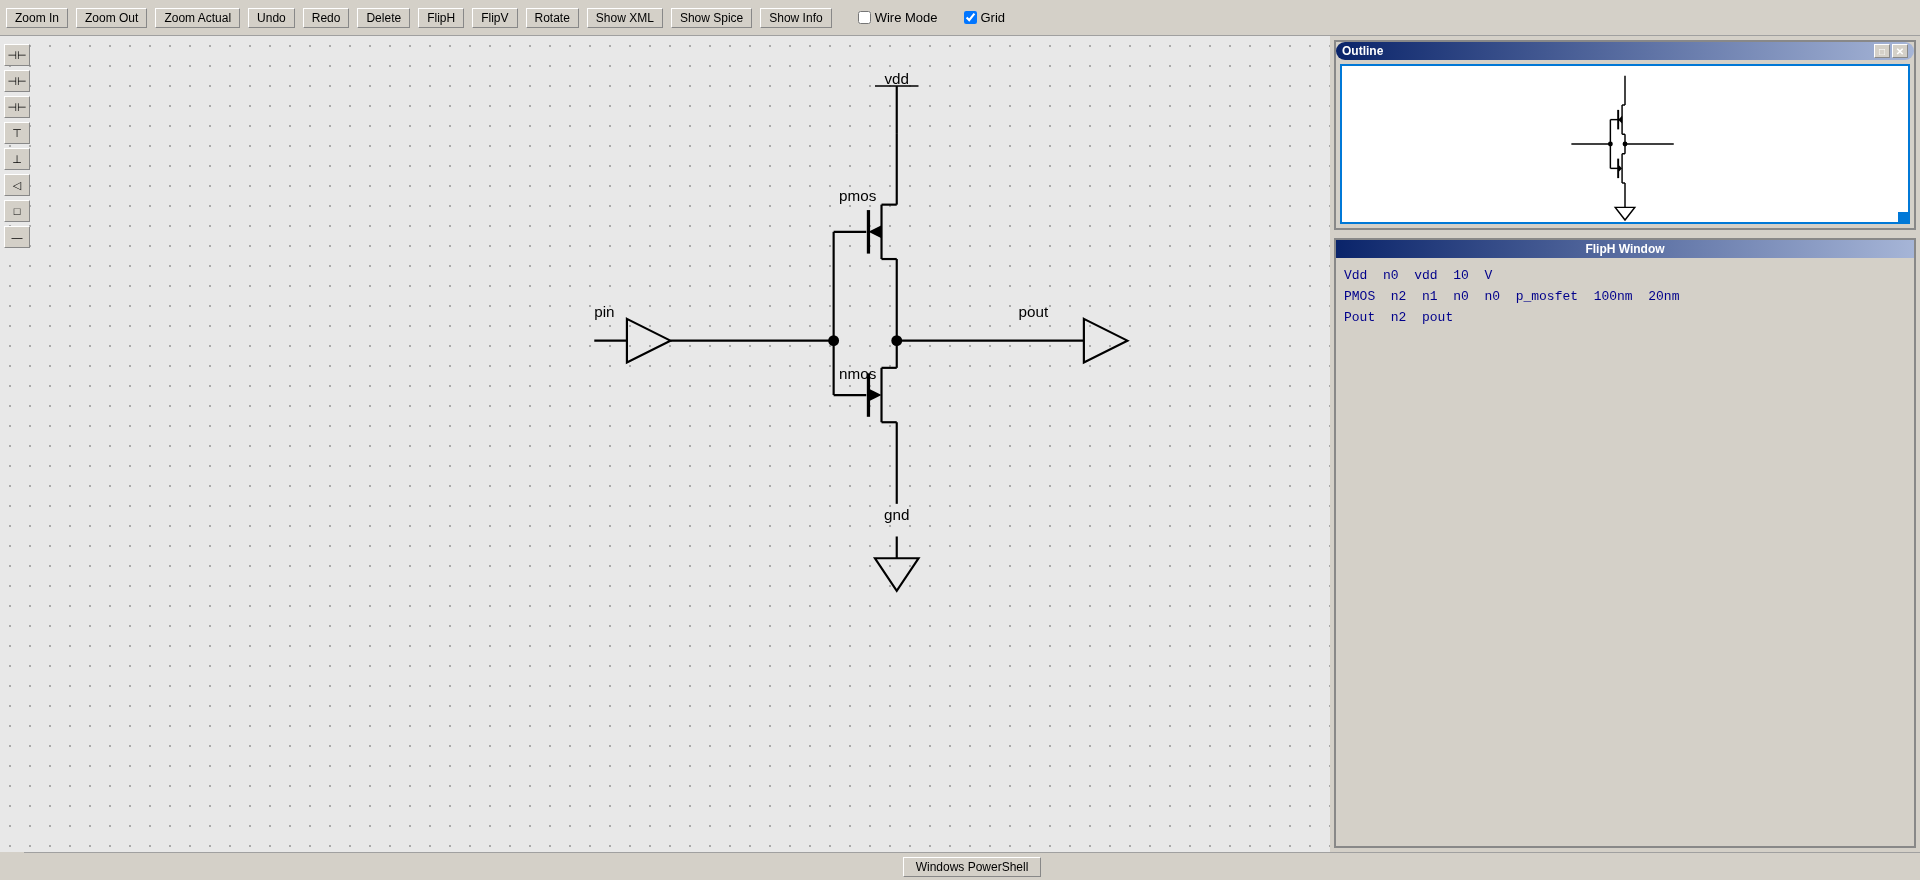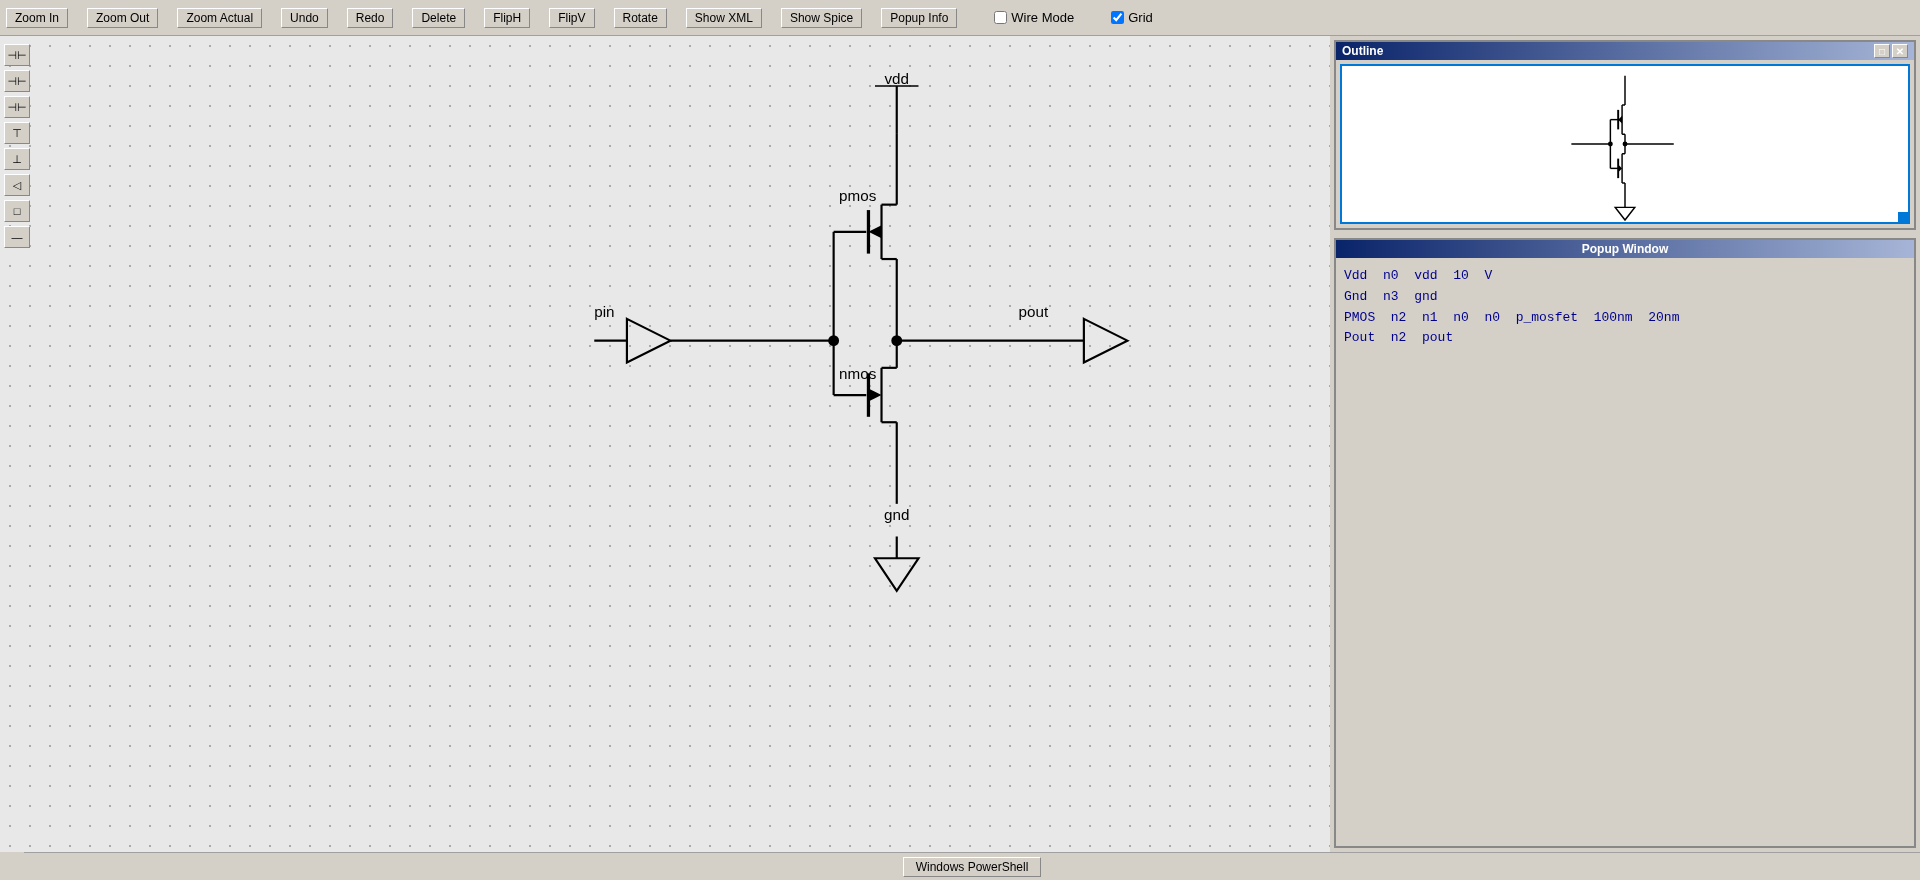--- a/index.html
+++ b/index.html
@@ -1,20 +1,20 @@
 <!DOCTYPE html>
 <html><head>
   <meta charset="utf-8">
   <style>
     * { box-sizing: border-box; margin: 0; padding: 0; }
     body { font-family: Arial, sans-serif; font-size: 13px; background: #d4d0c8; width: 1920px; height: 880px; overflow: hidden; }
 
     
     #toolbar {
-      display: flex; align-items: center; gap: 19px;
+      display: flex; align-items: center; gap: 8px;
       padding: 4px 6px;
       background: #d4d0c8;
       border-bottom: 1px solid #a0a0a0;
       height: 36px;
     }
     .toolbar-btn {
       padding: 2px 8px;
       background: #d4d0c8;
       border: 1px solid #888;
       border-top-color: #fff;
@@ -83,21 +83,21 @@
       position: relative;
       margin: 4px;
       background: #d4d0c8;
       border: 2px solid #888;
     }
     #outline-titlebar {
       display: flex; justify-content: space-between; align-items: center;
       background: linear-gradient(to right, #0a246a, #a6b5d7);
       color: white;
       padding: 2px 6px;
-      font-size: 12px; font-weight: bold;
+      font-size: 12px; font-weight: bold; border-radius: 9px;
     }
     #outline-titlebar-buttons { display: flex; gap: 2px; }
     .title-btn {
       width: 16px; height: 14px;
       background: #d4d0c8;
       border: 1px solid #888;
       border-top-color: #fff; border-left-color: #fff;
       font-size: 10px;
       display: flex; align-items: center; justify-content: center;
       cursor: pointer;
@@ -174,21 +174,21 @@
     <button class="toolbar-btn">Zoom Out</button>
     <button class="toolbar-btn">Zoom Actual</button>
     <button class="toolbar-btn">Undo</button>
     <button class="toolbar-btn">Redo</button>
     <button class="toolbar-btn">Delete</button>
     <button class="toolbar-btn">FlipH</button>
     <button class="toolbar-btn">FlipV</button>
     <button class="toolbar-btn">Rotate</button>
     <button class="toolbar-btn">Show XML</button>
     <button class="toolbar-btn">Show Spice</button>
-    <button class="toolbar-btn">Popup Info</button>
+    <button class="toolbar-btn">Show Info</button>
     <div class="toolbar-checkbox-group">
       <input type="checkbox" style="">
       <label>Wire Mode</label>
     </div>
     <div class="toolbar-checkbox-group">
       <input type="checkbox" checked="" style="">
       <label>Grid</label>
     </div>
   </div>
 
@@ -320,26 +320,25 @@
 
           <circle cx="115" cy="80" r="2.5" fill="black"></circle>
           <line x1="115" y1="80" x2="165" y2="80" stroke="black" stroke-width="1.5"></line>
         </svg>
         <div id="outline-handle"></div>
       </div>
     </div>
 
     <div id="popup-window">
       <div id="popup-titlebar">
-        <span>Popup Window</span>
+        <span>FlipH Window</span>
       </div>
       <div id="popup-content">
 
       <div class="line">Vdd  n0  vdd  10  V</div>
-          <div class="line">Gnd  n3  gnd</div>
           <div class="line">PMOS  n2  n1  n0  n0  p_mosfet  100nm  20nm</div>
           <div class="line">Pout  n2  pout</div>
         </div>
     </div>
 
   </div>
 </div>
 
 <div id="statusbar">
   <div id="statusbar-text">Windows PowerShell</div>

